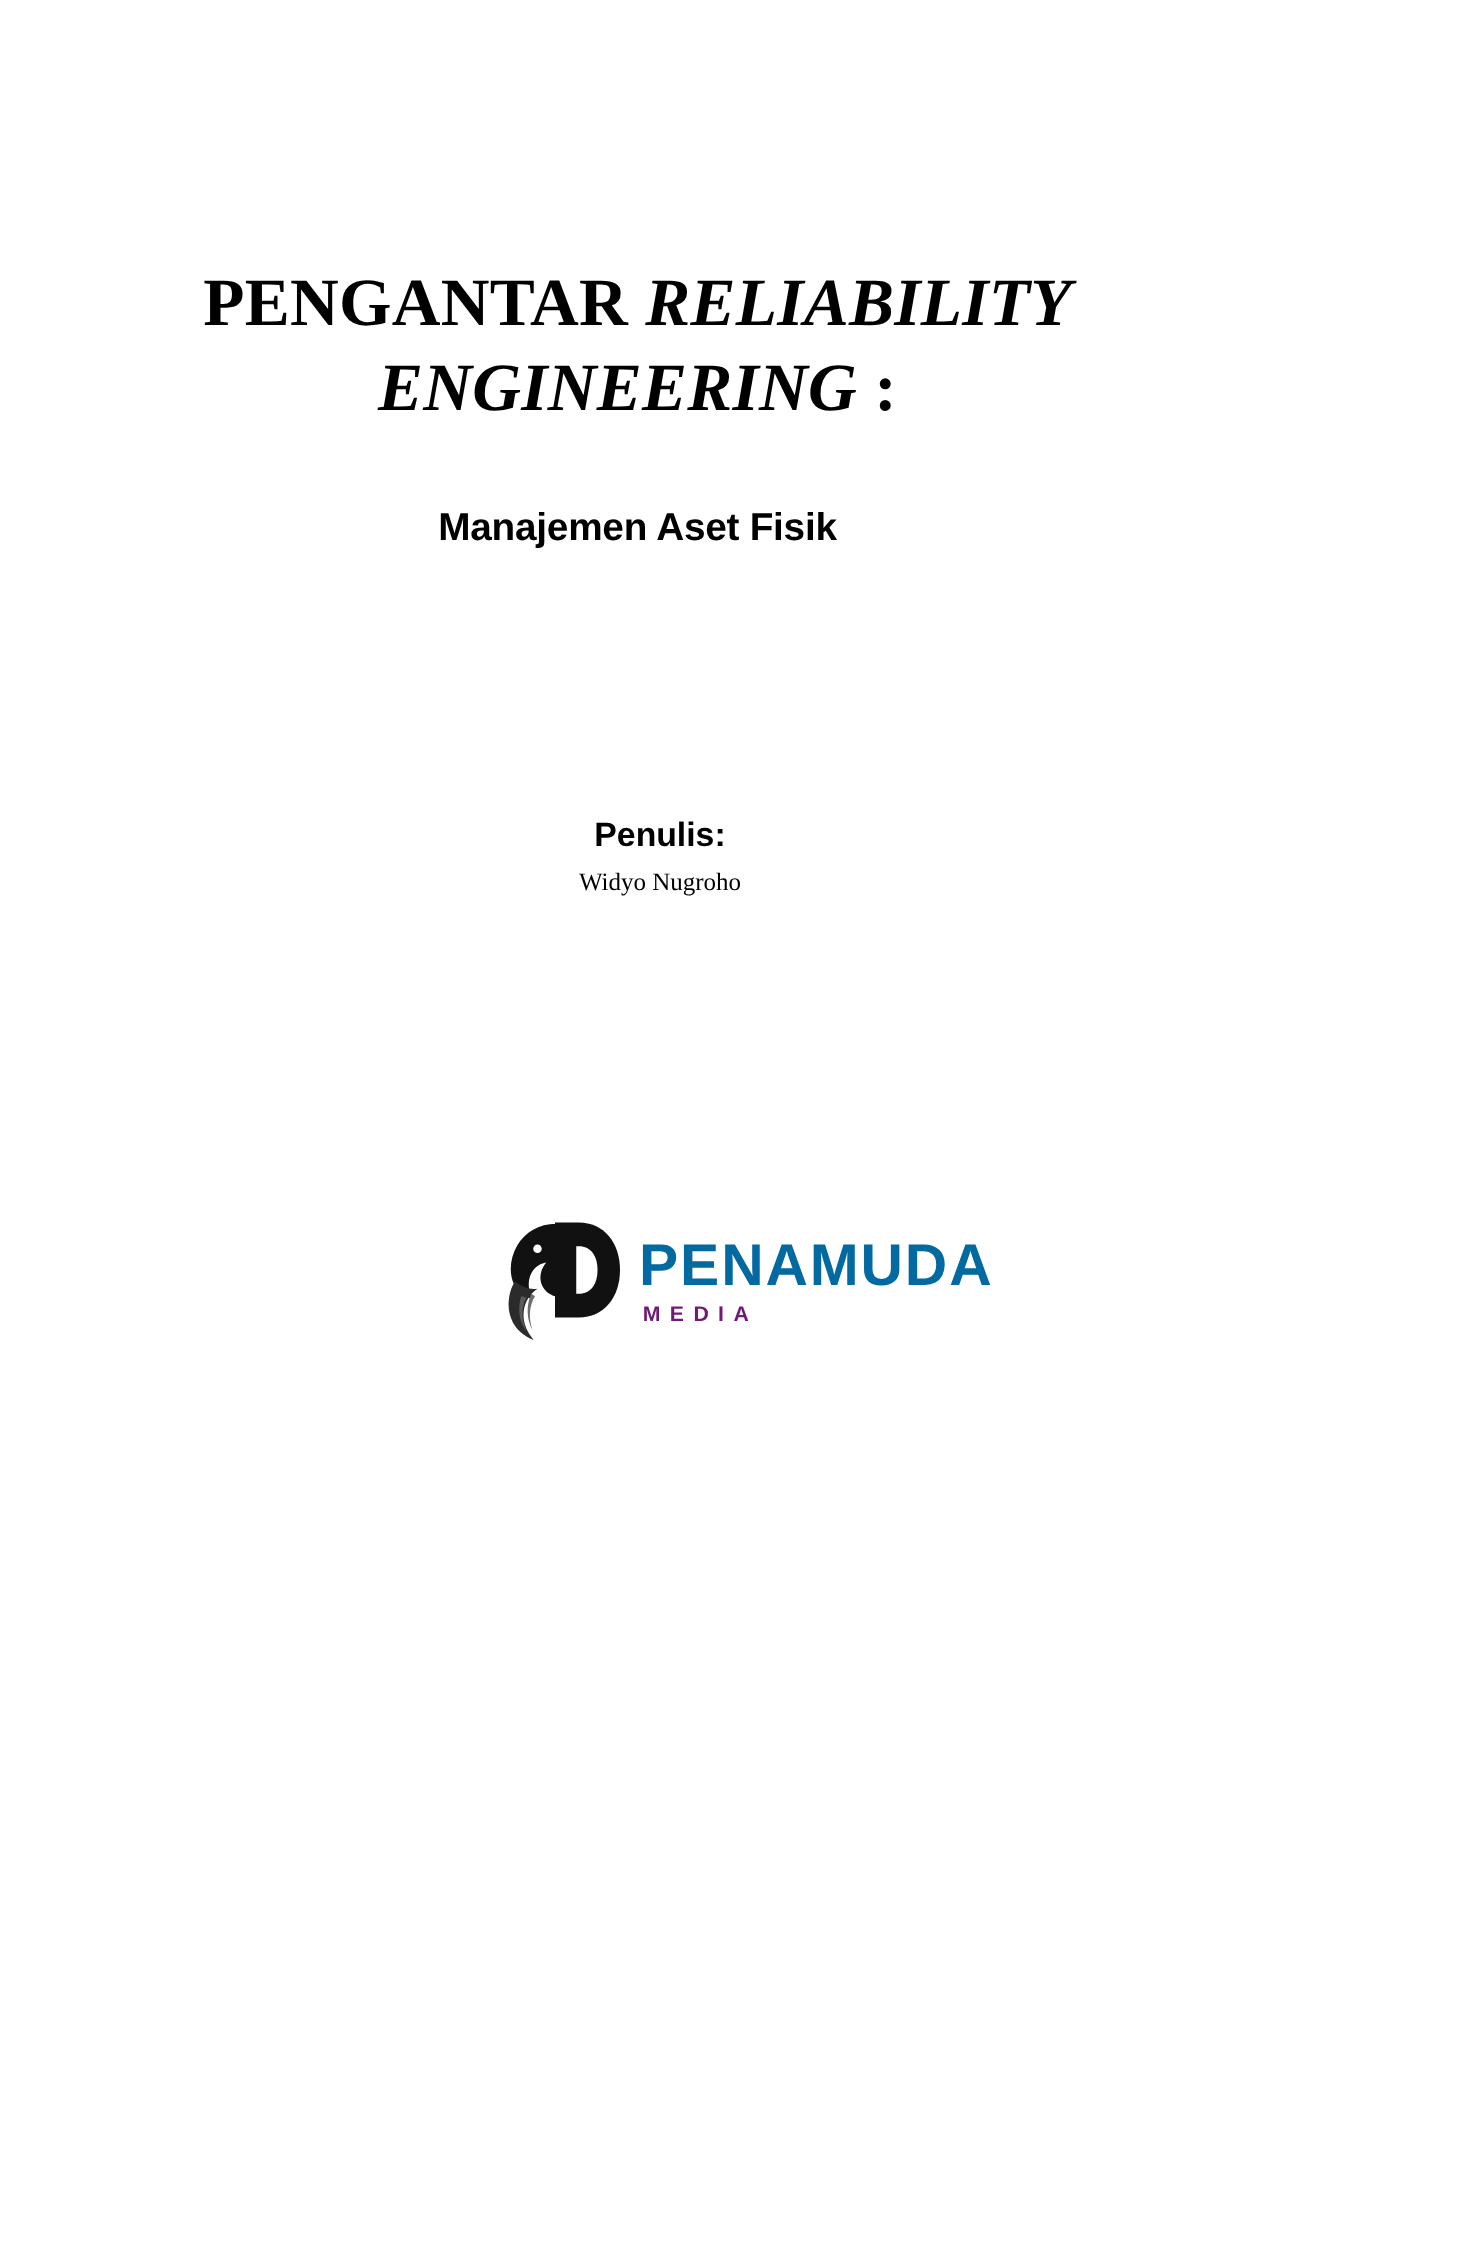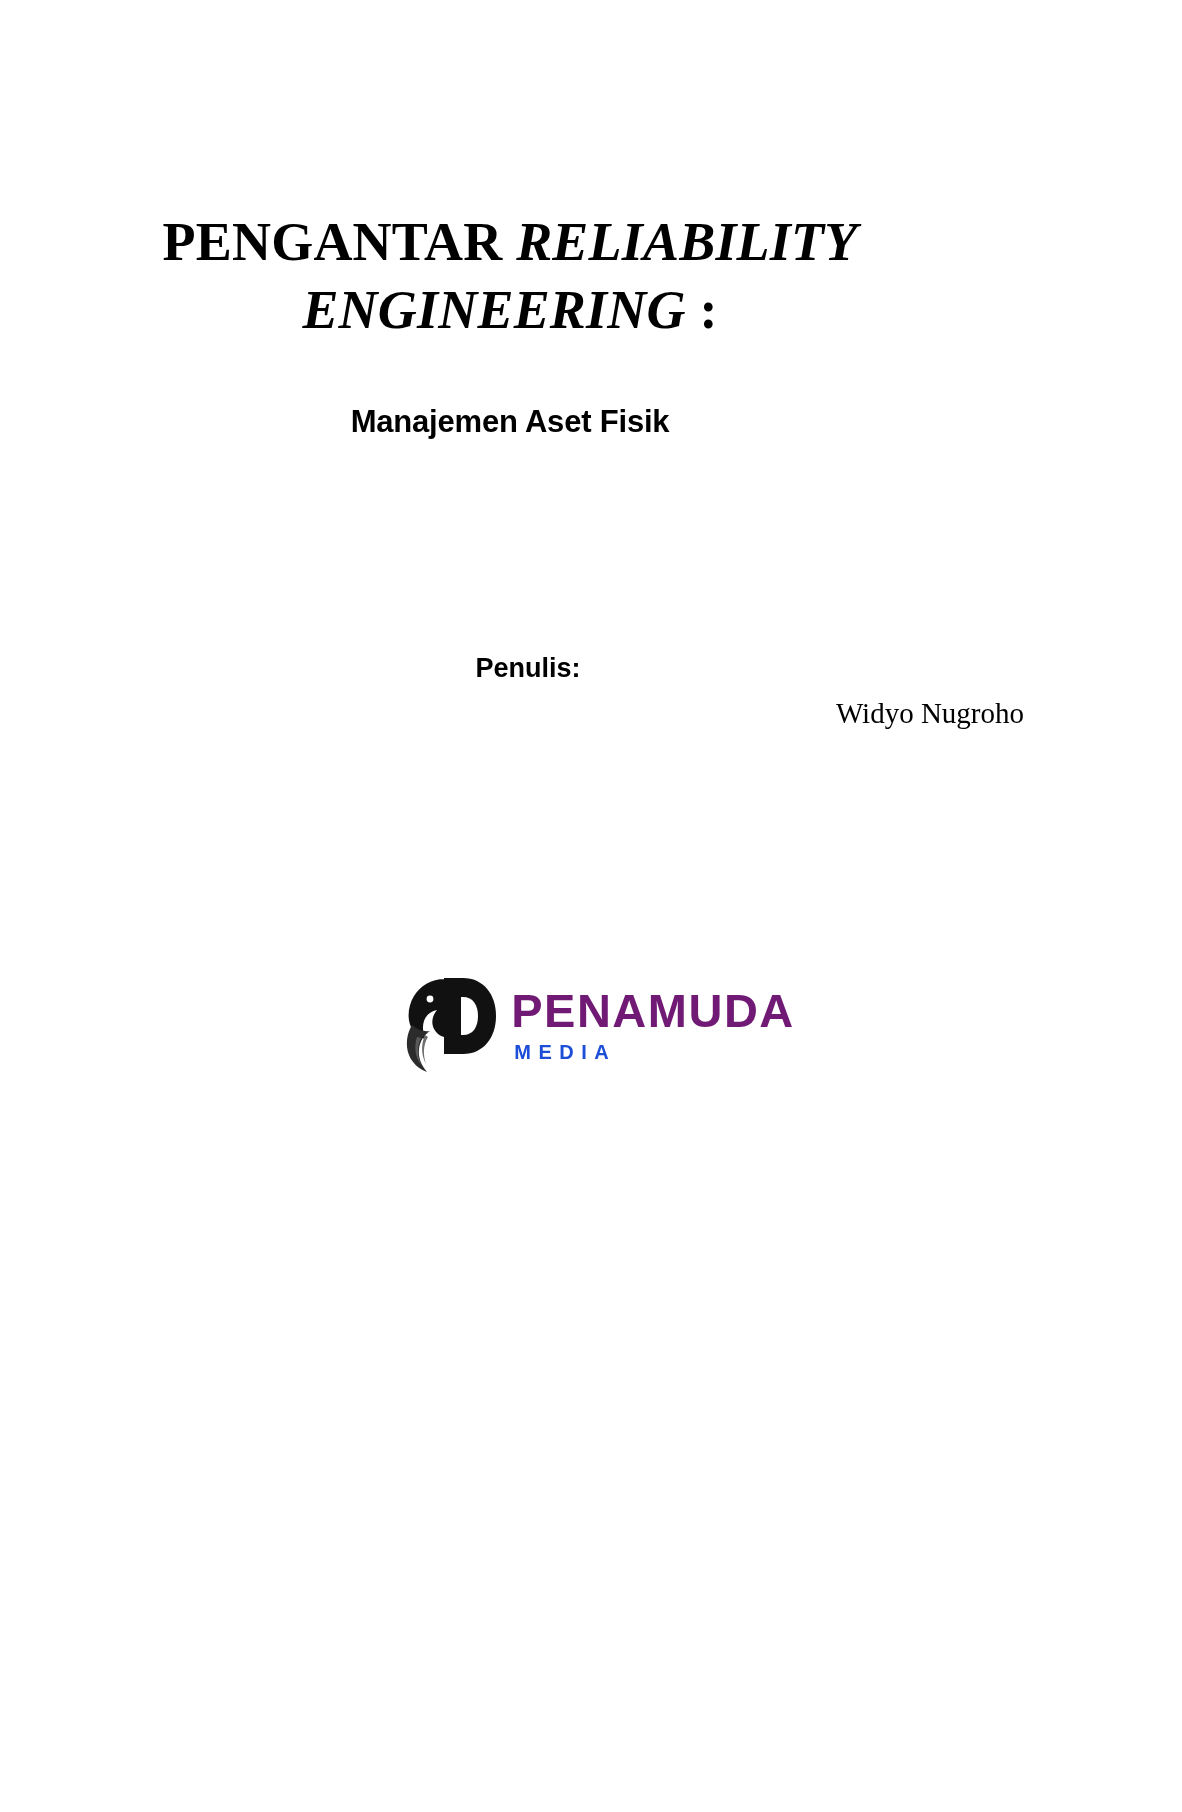--- a/index.html
+++ b/index.html
@@ -62,24 +62,23 @@
   .author-label {
     font-family: "Liberation Sans", sans-serif;
     font-weight: bold;
     font-size: 27px;
     line-height: 1.4;
     margin: 0;
   }
   .author-name {
     font-family: "Liberation Serif", serif;
     font-weight: normal;
-    font-size: 29px;
+    font-size: 20px;
     line-height: 1.45;
-    margin: 4px 16px 0 0;
-    text-align: right;
+    margin: 4px 0 0 0;
   }
 
   
   .logo-block {
     position: absolute;
     left: 0;
     top: 975px;
     width: 1182px;
     display: flex;
     justify-content: center;
@@ -101,28 +100,28 @@
     align-items: flex-start;
     line-height: 1;
     margin-left: -4px;
     padding-bottom: 6px;
   }
   .logo-name {
     font-family: "Liberation Sans", sans-serif;
     font-weight: bold;
     font-size: 47px;
     letter-spacing: 1.5px;
-    color: #701a75;
+    color: #0369a1;
   }
   .logo-sub {
     font-family: "Liberation Sans", sans-serif;
     font-weight: bold;
-    font-size: 20px;
+    font-size: 17px;
     letter-spacing: 7.5px;
-    color: #1d4ed8;
+    color: #701a75;
     margin-top: 8px;
     margin-left: 3px;
   }
 </style>
 </head>
 <body>
 
 <div class="page">
 
   <div class="title-block">

